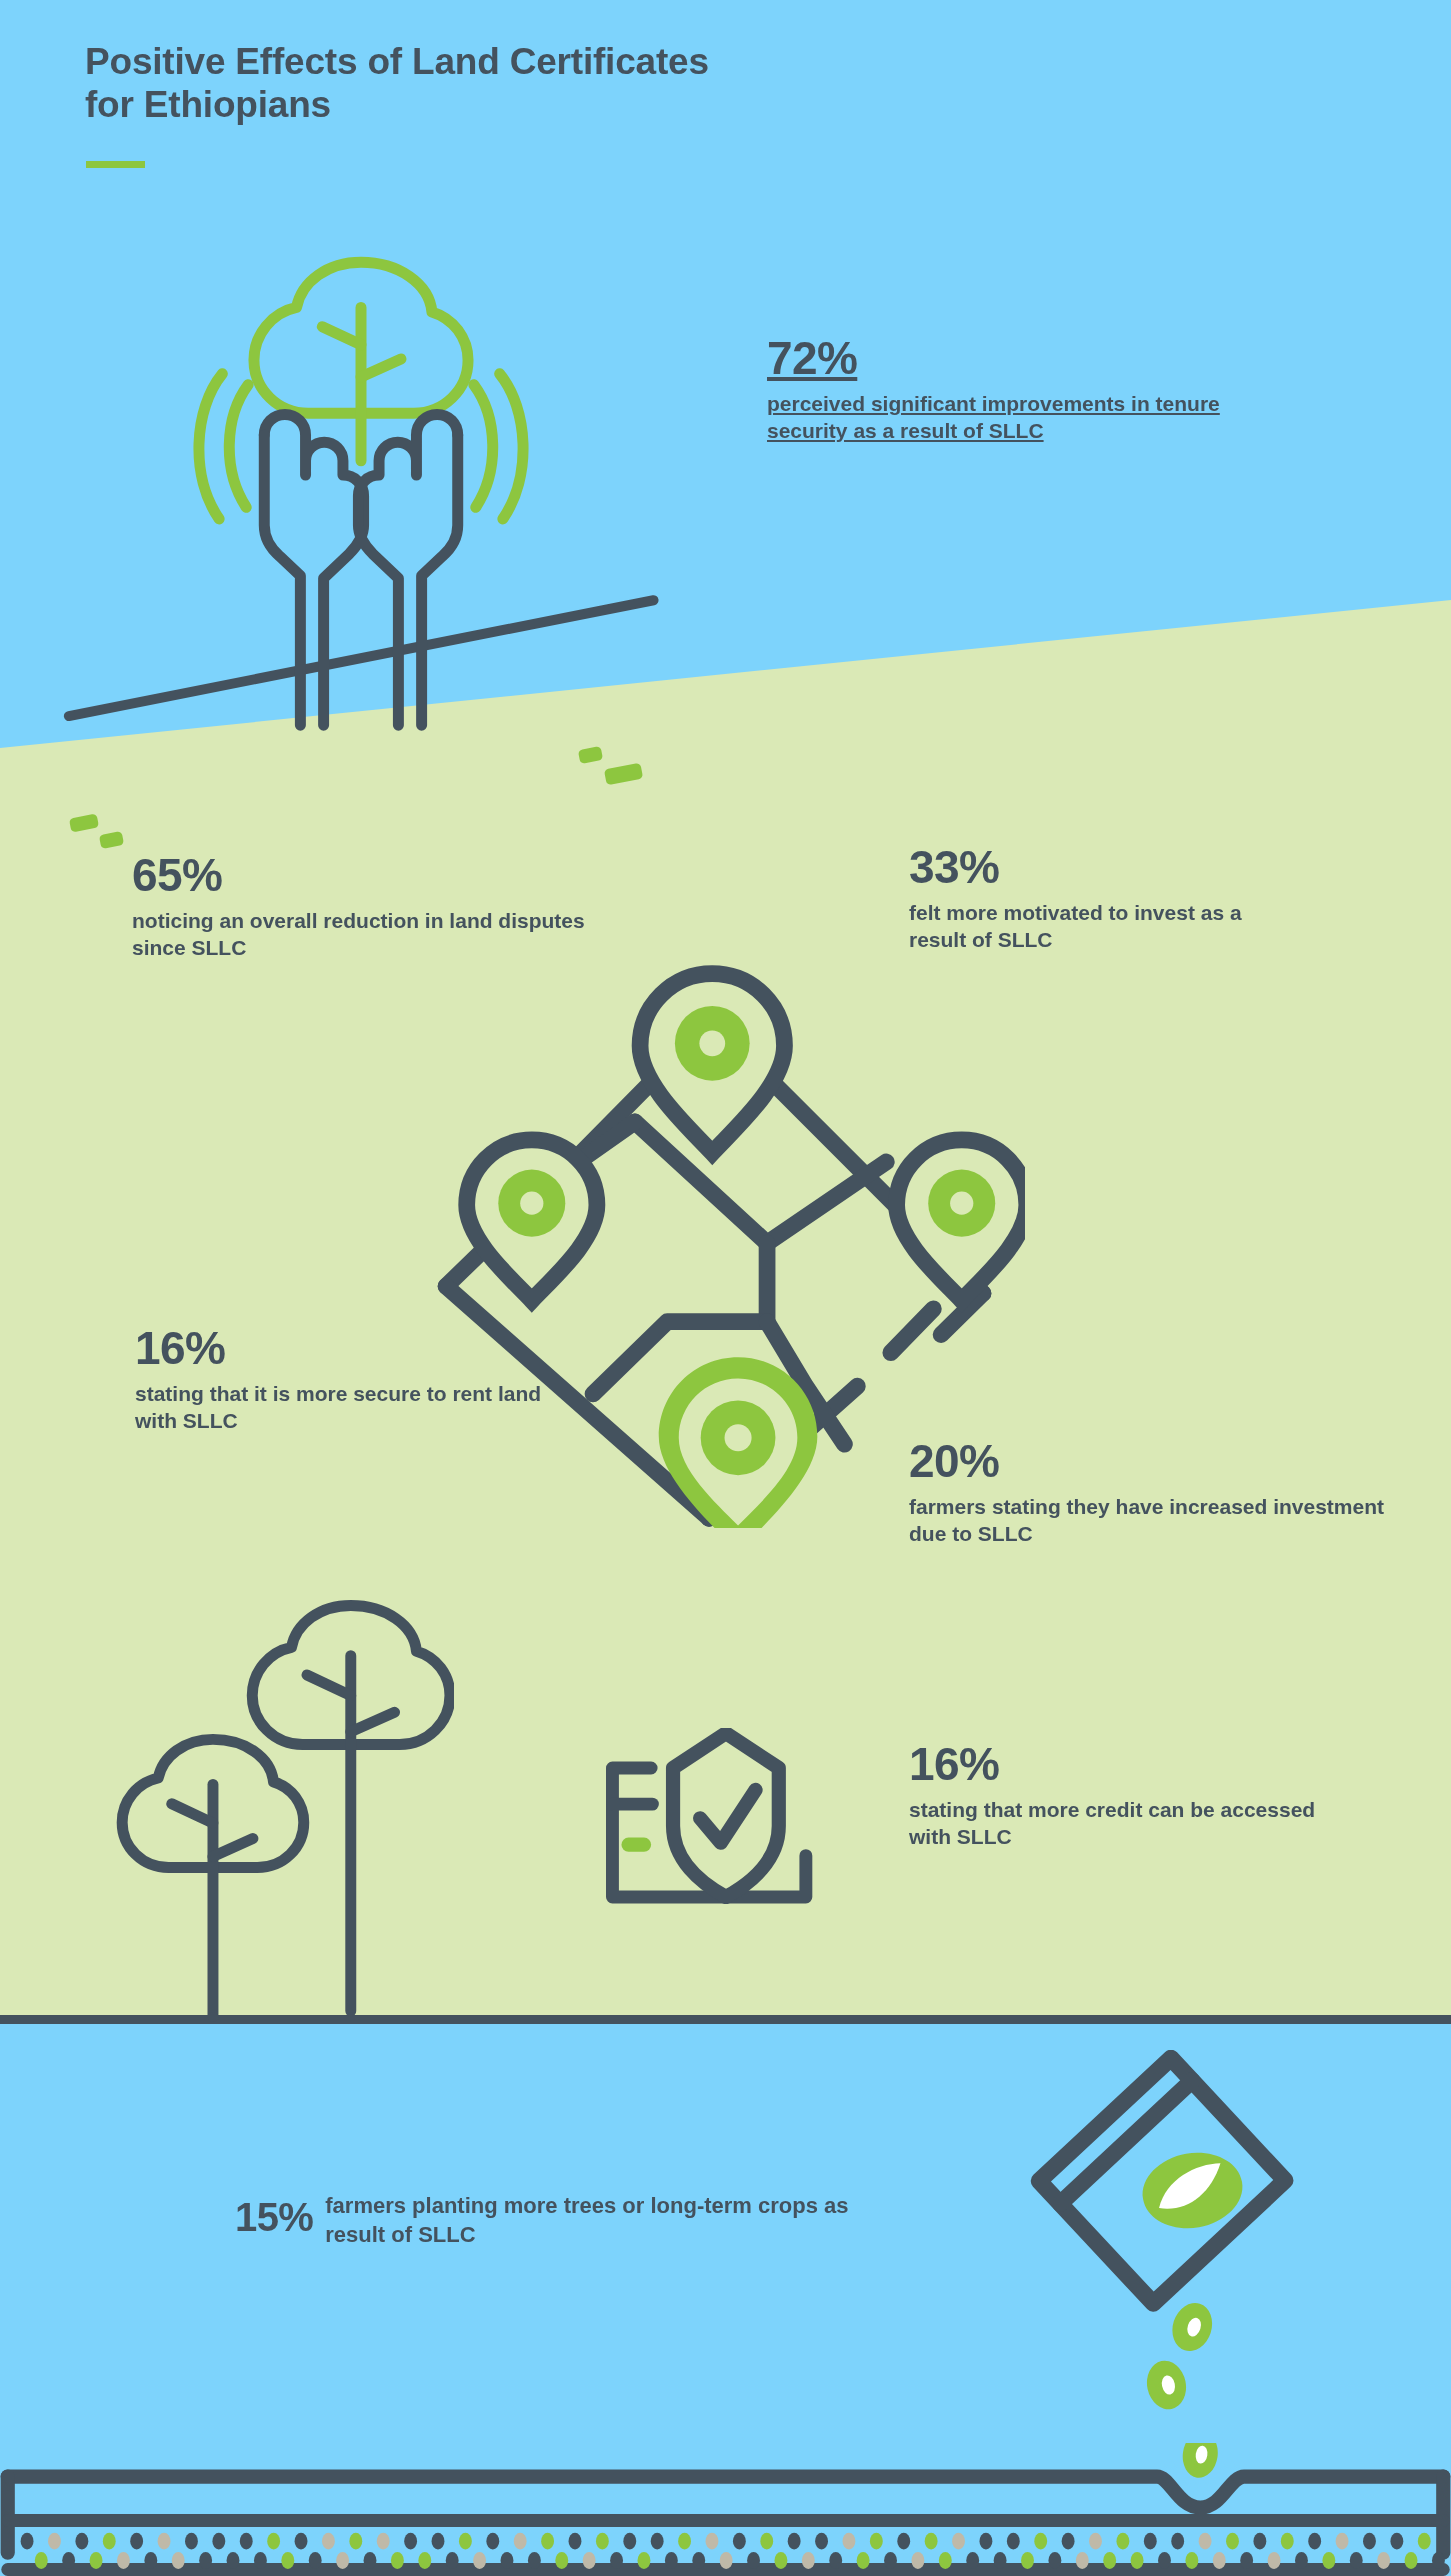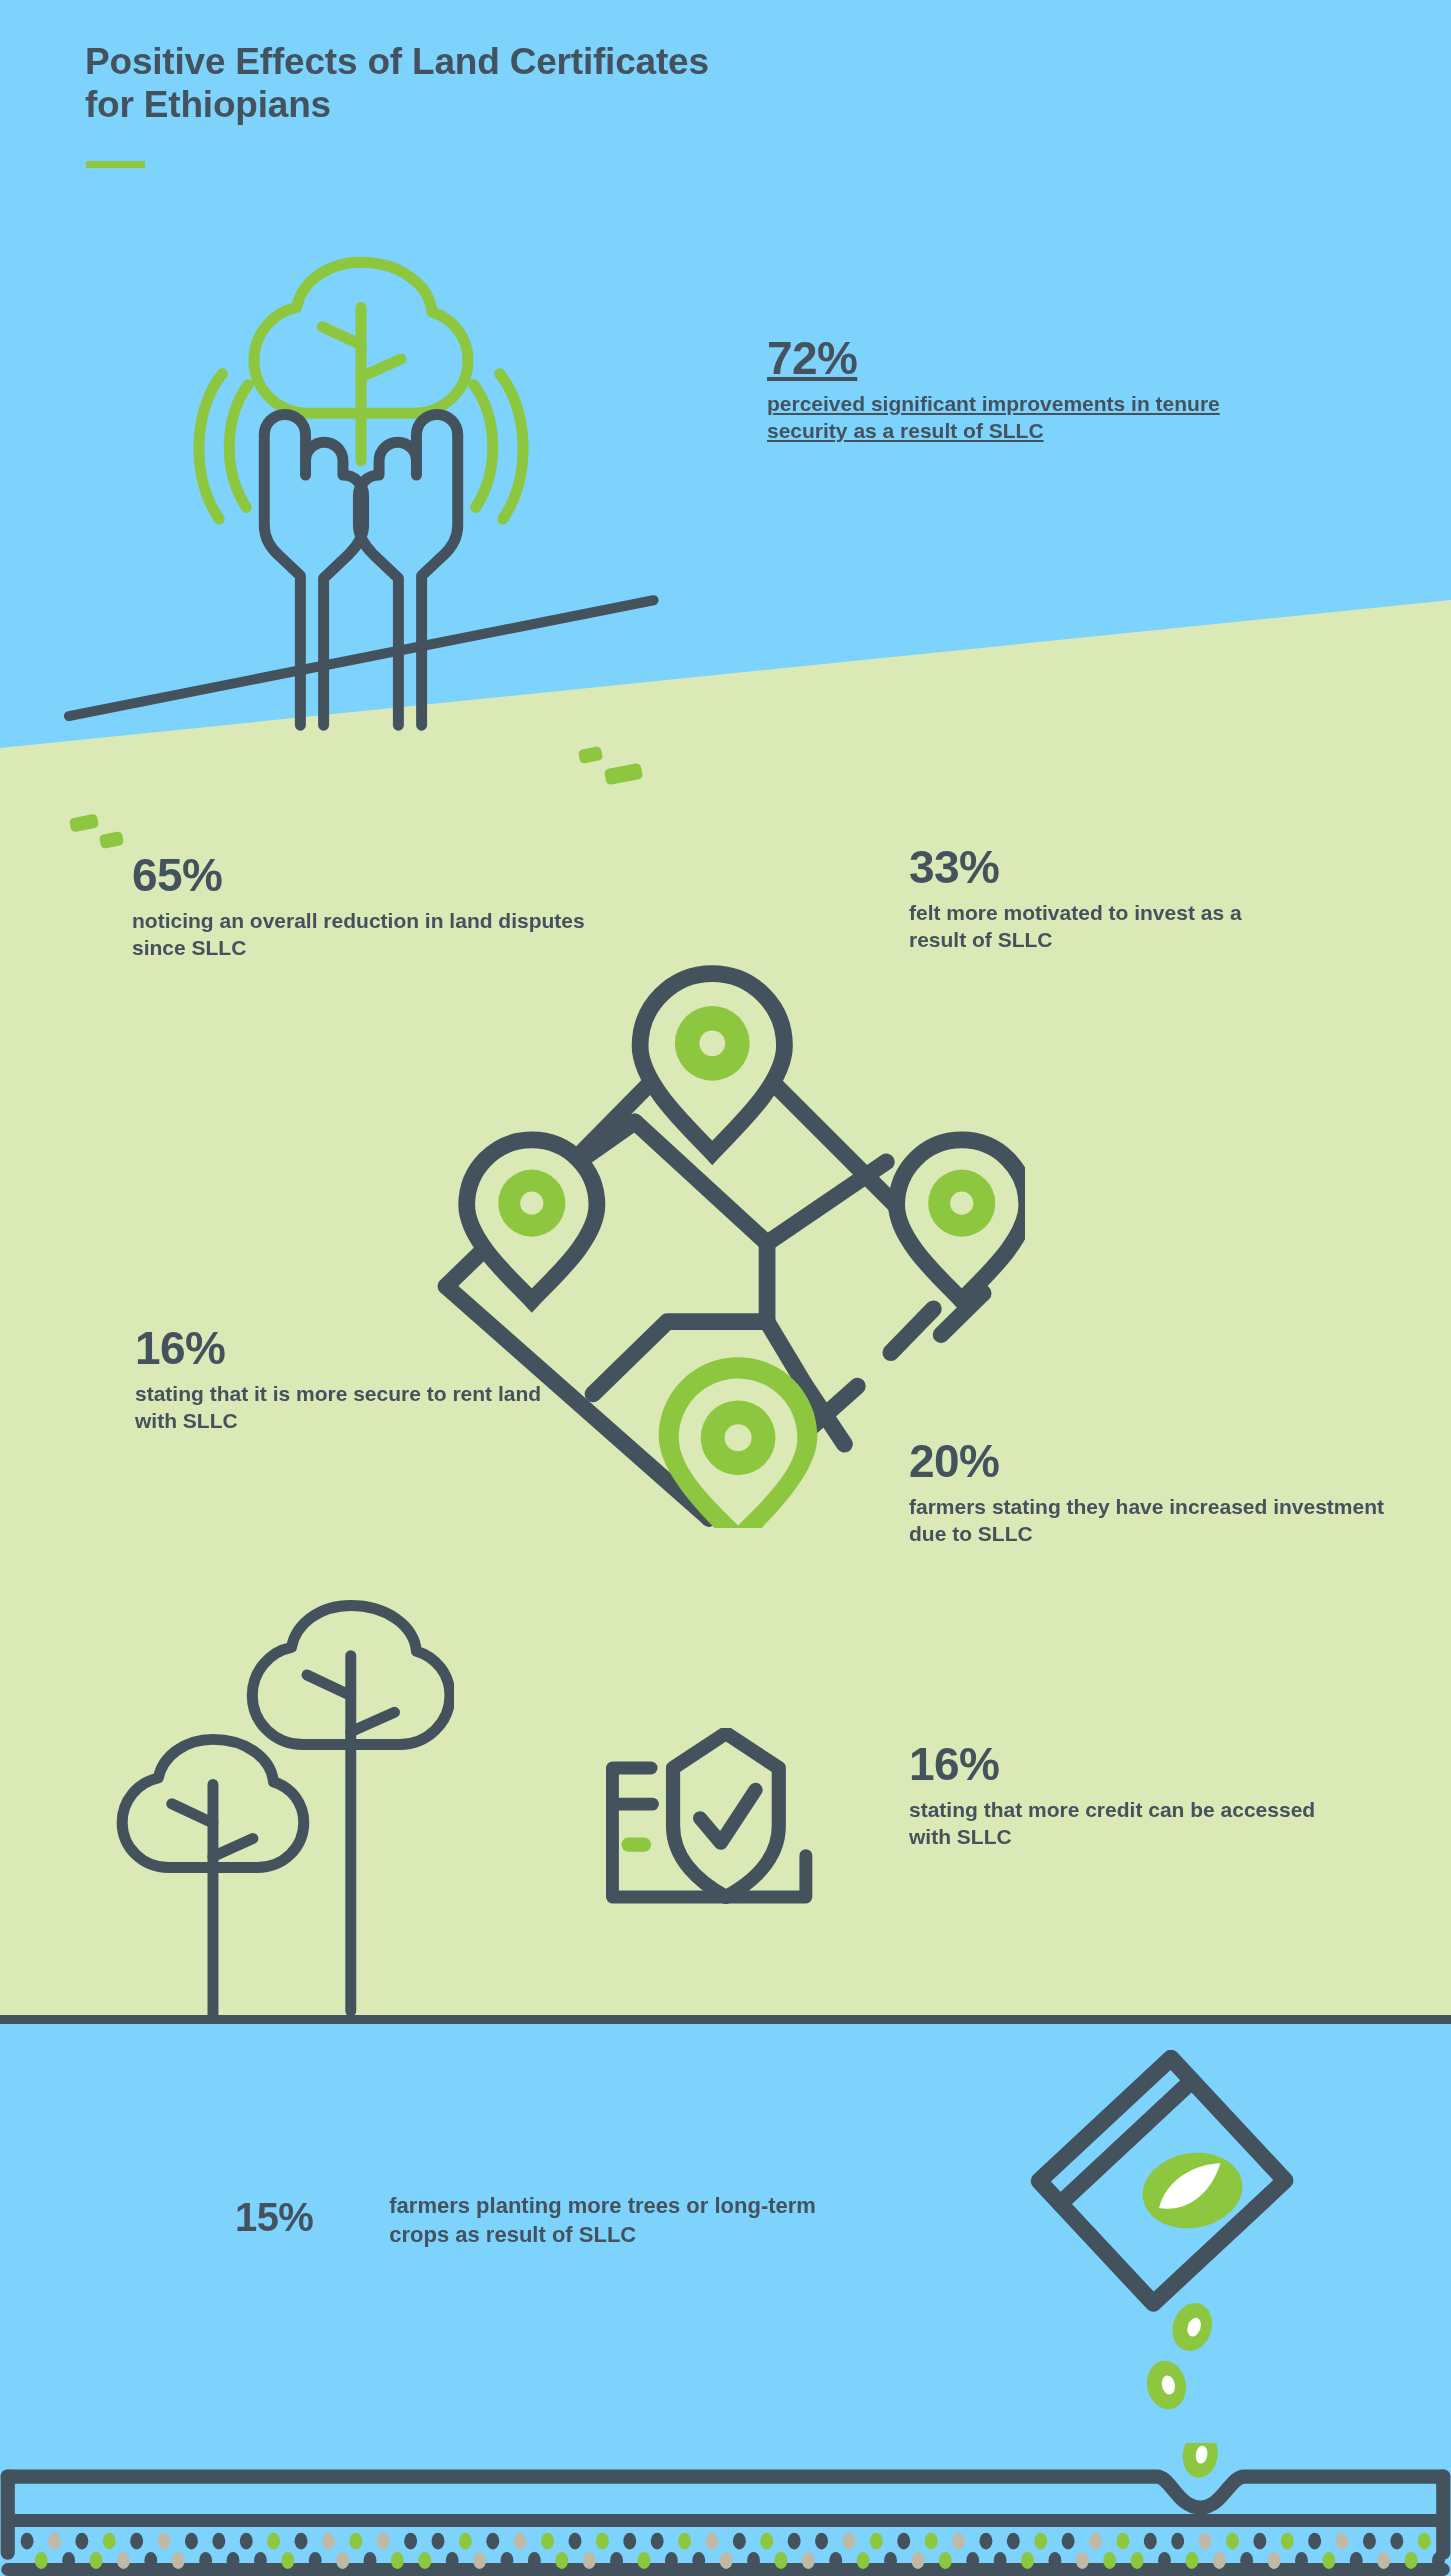--- a/index.html
+++ b/index.html
@@ -27,23 +27,23 @@
   .stat .txt{font-weight:bold;font-size:21px;line-height:1.30;display:block;margin-top:9px;}
 
   .s72{left:767px;top:335px;width:535px;text-decoration:underline;}
   .s65{left:132px;top:852px;width:490px;}
   .s33{left:909px;top:844px;width:387px;}
   .s16a{left:135px;top:1325px;width:413px;}
   .s20{left:909px;top:1438px;width:477px;}
   .s16b{left:909px;top:1741px;width:438px;}
 
   
-  .s15{position:absolute;left:235px;top:2192px;width:645px;color:#44525E;display:flex;align-items:flex-start;gap:40px;}
+  .s15{position:absolute;left:235px;top:2192px;width:645px;color:#44525E;display:flex;align-items:flex-start;gap:12px;}
   .s15 .num{font-weight:bold;font-size:40px;line-height:1.0;letter-spacing:-0.6px;padding-top:5.2px;}
-  .s15 .txt{font-weight:bold;font-size:22px;line-height:1.30;margin-left:36px;}
+  .s15 .txt{font-weight:bold;font-size:22px;line-height:1.30;}
 
   
   .icon{position:absolute;}
   .i-hands{left:174px;top:248px;width:374px;height:516px;}
   .i-map{left:406px;top:935px;width:619px;height:593px;}
   .i-trees{left:93px;top:1599px;width:361px;height:425px;}
   .i-card{left:606px;top:1728px;width:245px;height:187px;}
   .i-seed{left:1012px;top:2050px;width:309px;height:361px;}
   .i-soil{left:0px;top:2443px;width:1451px;height:133px;}
 </style>

